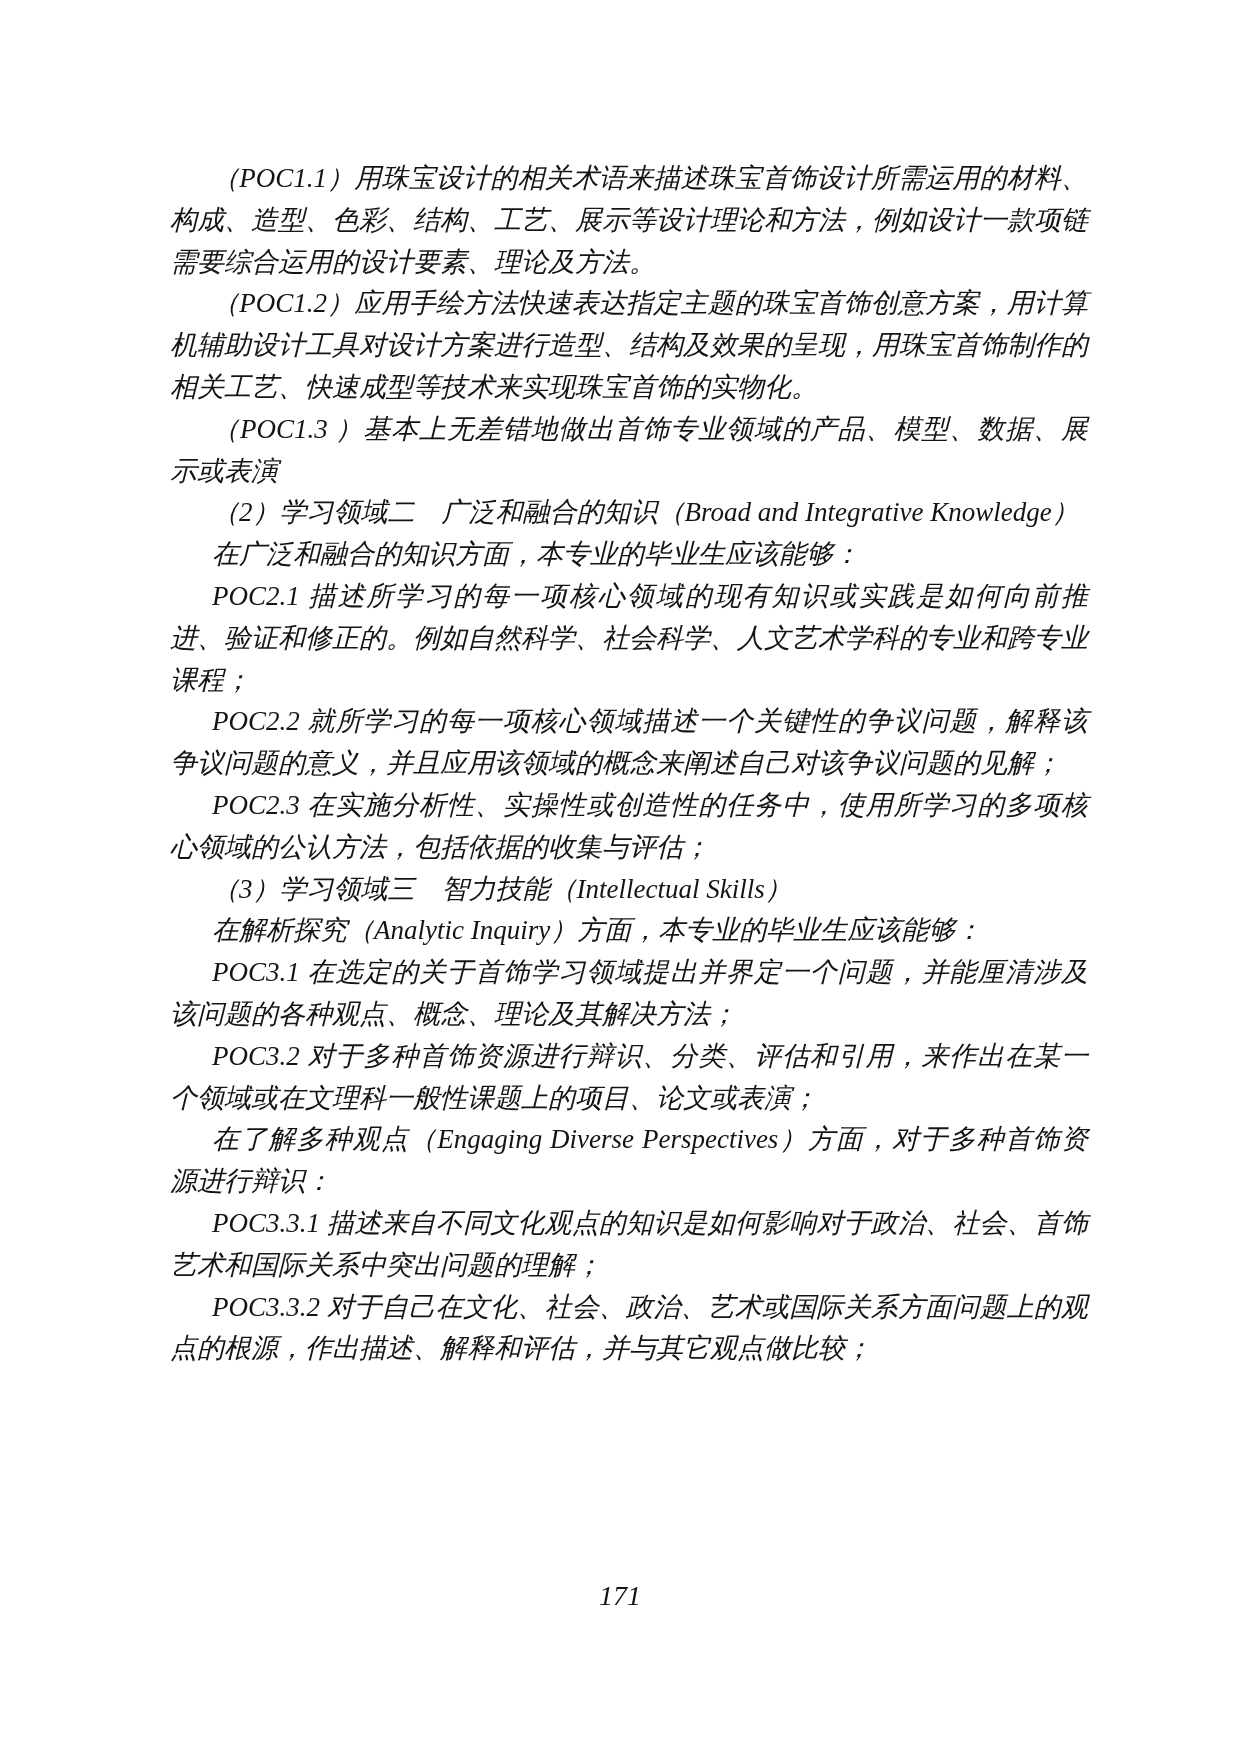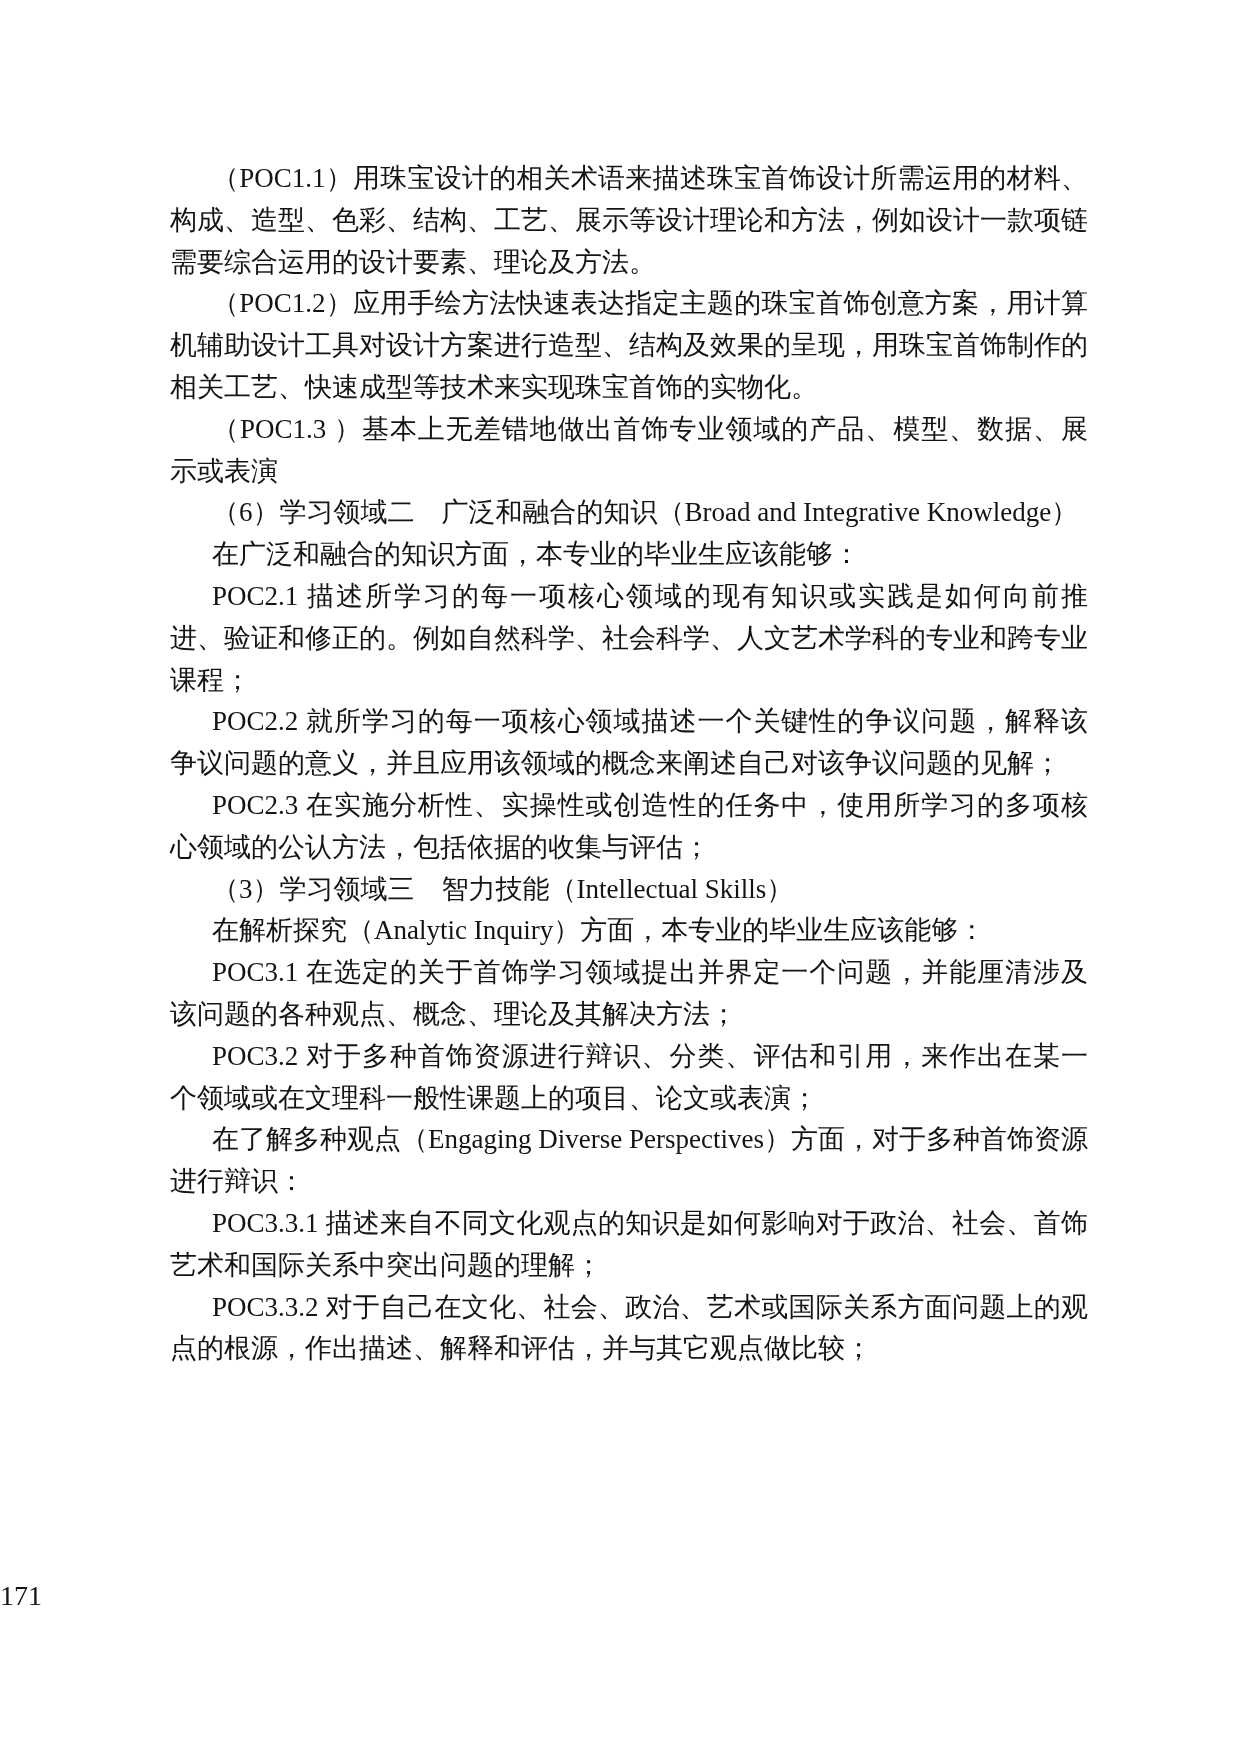--- a/index.html
+++ b/index.html
@@ -1,15 +1,15 @@
 <!DOCTYPE html>
 <html><head>
 <meta charset="utf-8">
 <style>
-  * { margin: 0; padding: 0; box-sizing: border-box; }
+  * { margin: 0; padding: 0; box-sizing: border-box; font-style: italic; }
   html, body {
     background: #ffffff;
   }
   body {
     width: 1240px;
     height: 1753px;
     position: relative;
     font-family: "Liberation Serif", "DejaVu Serif", serif;
     color: #141414;
     overflow: hidden;
@@ -33,34 +33,34 @@
     text-align: justify;
     text-indent: 42px;
     letter-spacing: 0;
     word-break: normal;
   }
   .page-footer {
     position: absolute;
     left: 0;
     top: 1580px;
     width: 1240px;
-    text-align: left;
+    text-align: center;
     font-size: 28px;
     line-height: 32px;
   }
 </style>
 </head>
 <body>
 
 <div class="page">
   <div class="content">
     <p>（POC1.1）用珠宝设计的相关术语来描述珠宝首饰设计所需运用的材料、构成、造型、色彩、结构、工艺、展示等设计理论和方法，例如设计一款项链需要综合运用的设计要素、理论及方法。</p>
     <p>（POC1.2）应用手绘方法快速表达指定主题的珠宝首饰创意方案，用计算机辅助设计工具对设计方案进行造型、结构及效果的呈现，用珠宝首饰制作的相关工艺、快速成型等技术来实现珠宝首饰的实物化。</p>
     <p>（POC1.3 ）基本上无差错地做出首饰专业领域的产品、模型、数据、展示或表演</p>
-    <p>（6）学习领域二　广泛和融合的知识（Broad and Integrative Knowledge）</p>
+    <p>（2）学习领域二　广泛和融合的知识（Broad and Integrative Knowledge）</p>
     <p>在广泛和融合的知识方面，本专业的毕业生应该能够：</p>
     <p>POC2.1 描述所学习的每一项核心领域的现有知识或实践是如何向前推进、验证和修正的。例如自然科学、社会科学、人文艺术学科的专业和跨专业课程；</p>
     <p>POC2.2 就所学习的每一项核心领域描述一个关键性的争议问题，解释该争议问题的意义，并且应用该领域的概念来阐述自己对该争议问题的见解；</p>
     <p>POC2.3 在实施分析性、实操性或创造性的任务中，使用所学习的多项核心领域的公认方法，包括依据的收集与评估；</p>
     <p>（3）学习领域三　智力技能（Intellectual Skills）</p>
     <p>在解析探究（Analytic Inquiry）方面，本专业的毕业生应该能够：</p>
     <p>POC3.1 在选定的关于首饰学习领域提出并界定一个问题，并能厘清涉及该问题的各种观点、概念、理论及其解决方法；</p>
     <p>POC3.2 对于多种首饰资源进行辩识、分类、评估和引用，来作出在某一个领域或在文理科一般性课题上的项目、论文或表演；</p>
     <p>在了解多种观点（Engaging Diverse Perspectives）方面，对于多种首饰资源进行辩识：</p>
     <p>POC3.3.1 描述来自不同文化观点的知识是如何影响对于政治、社会、首饰艺术和国际关系中突出问题的理解；</p>

